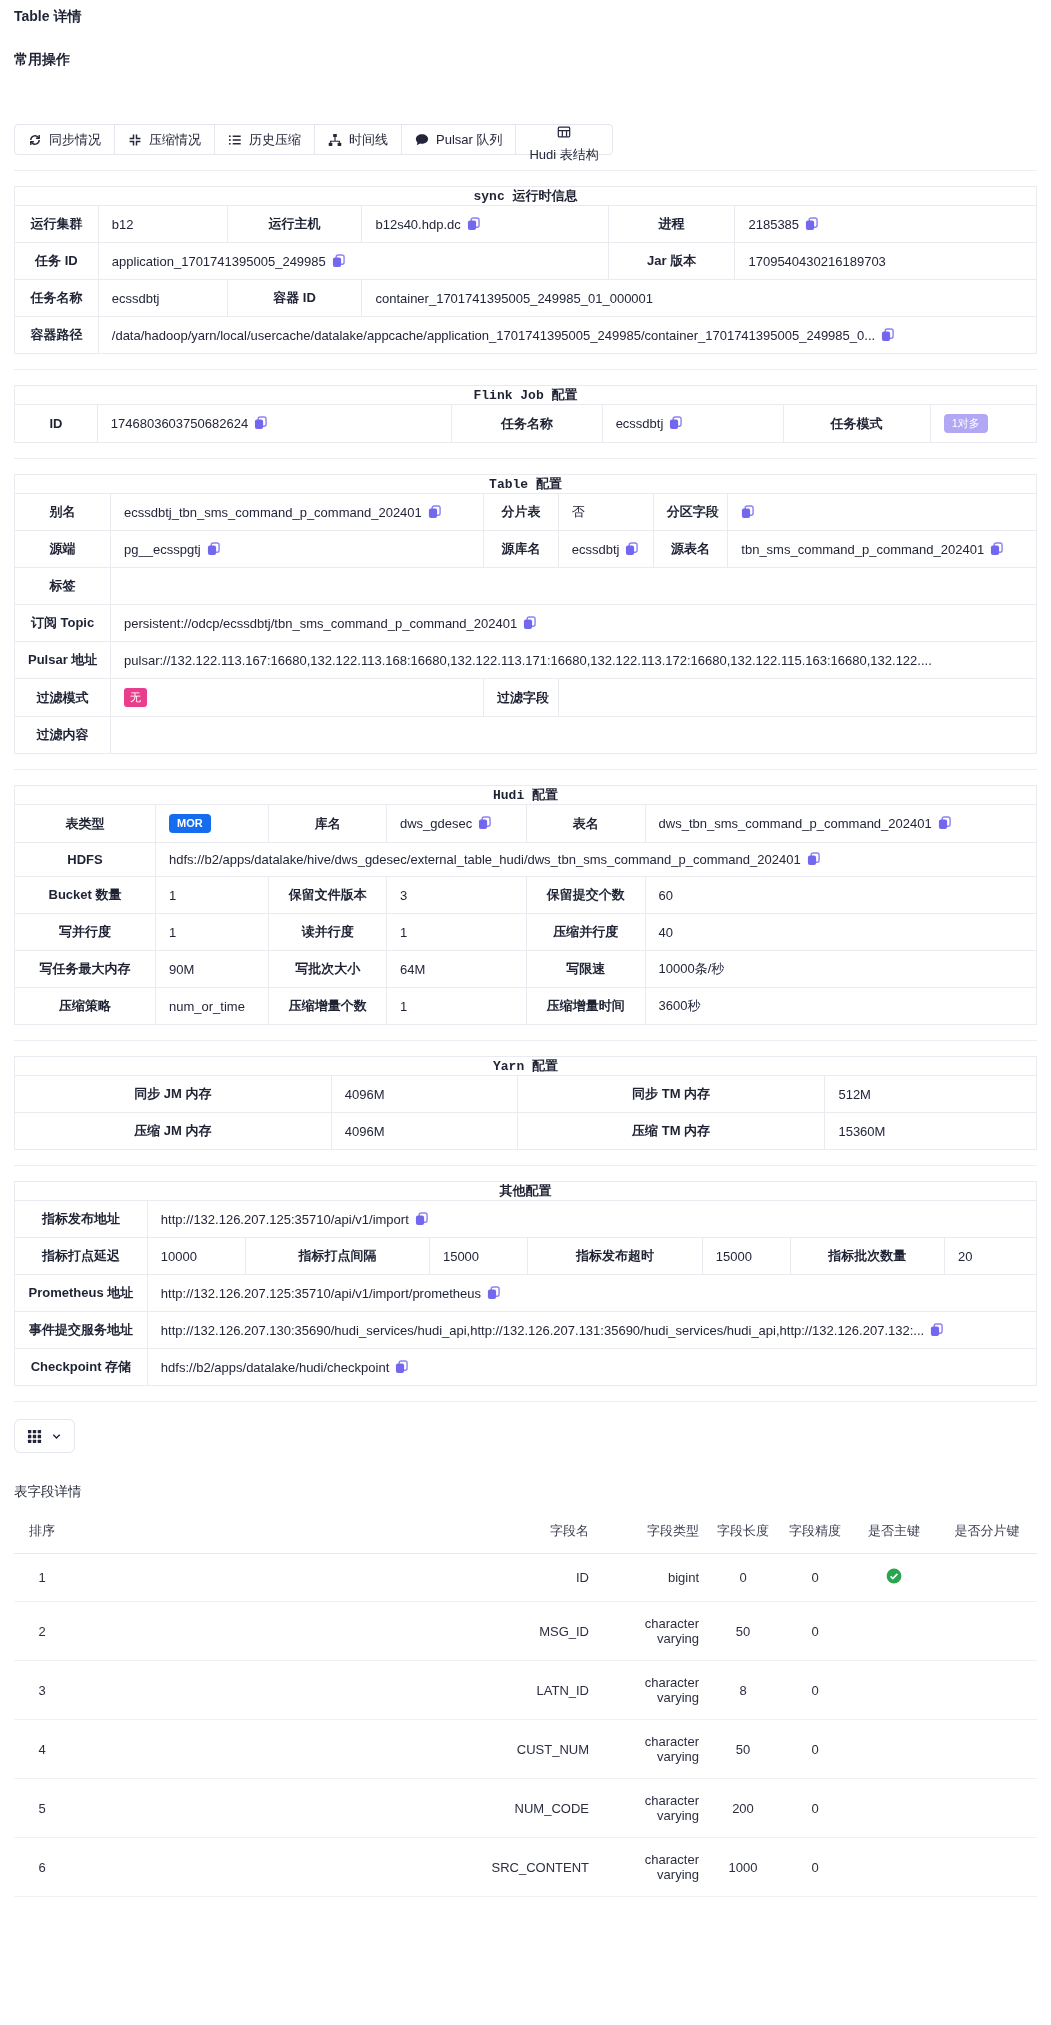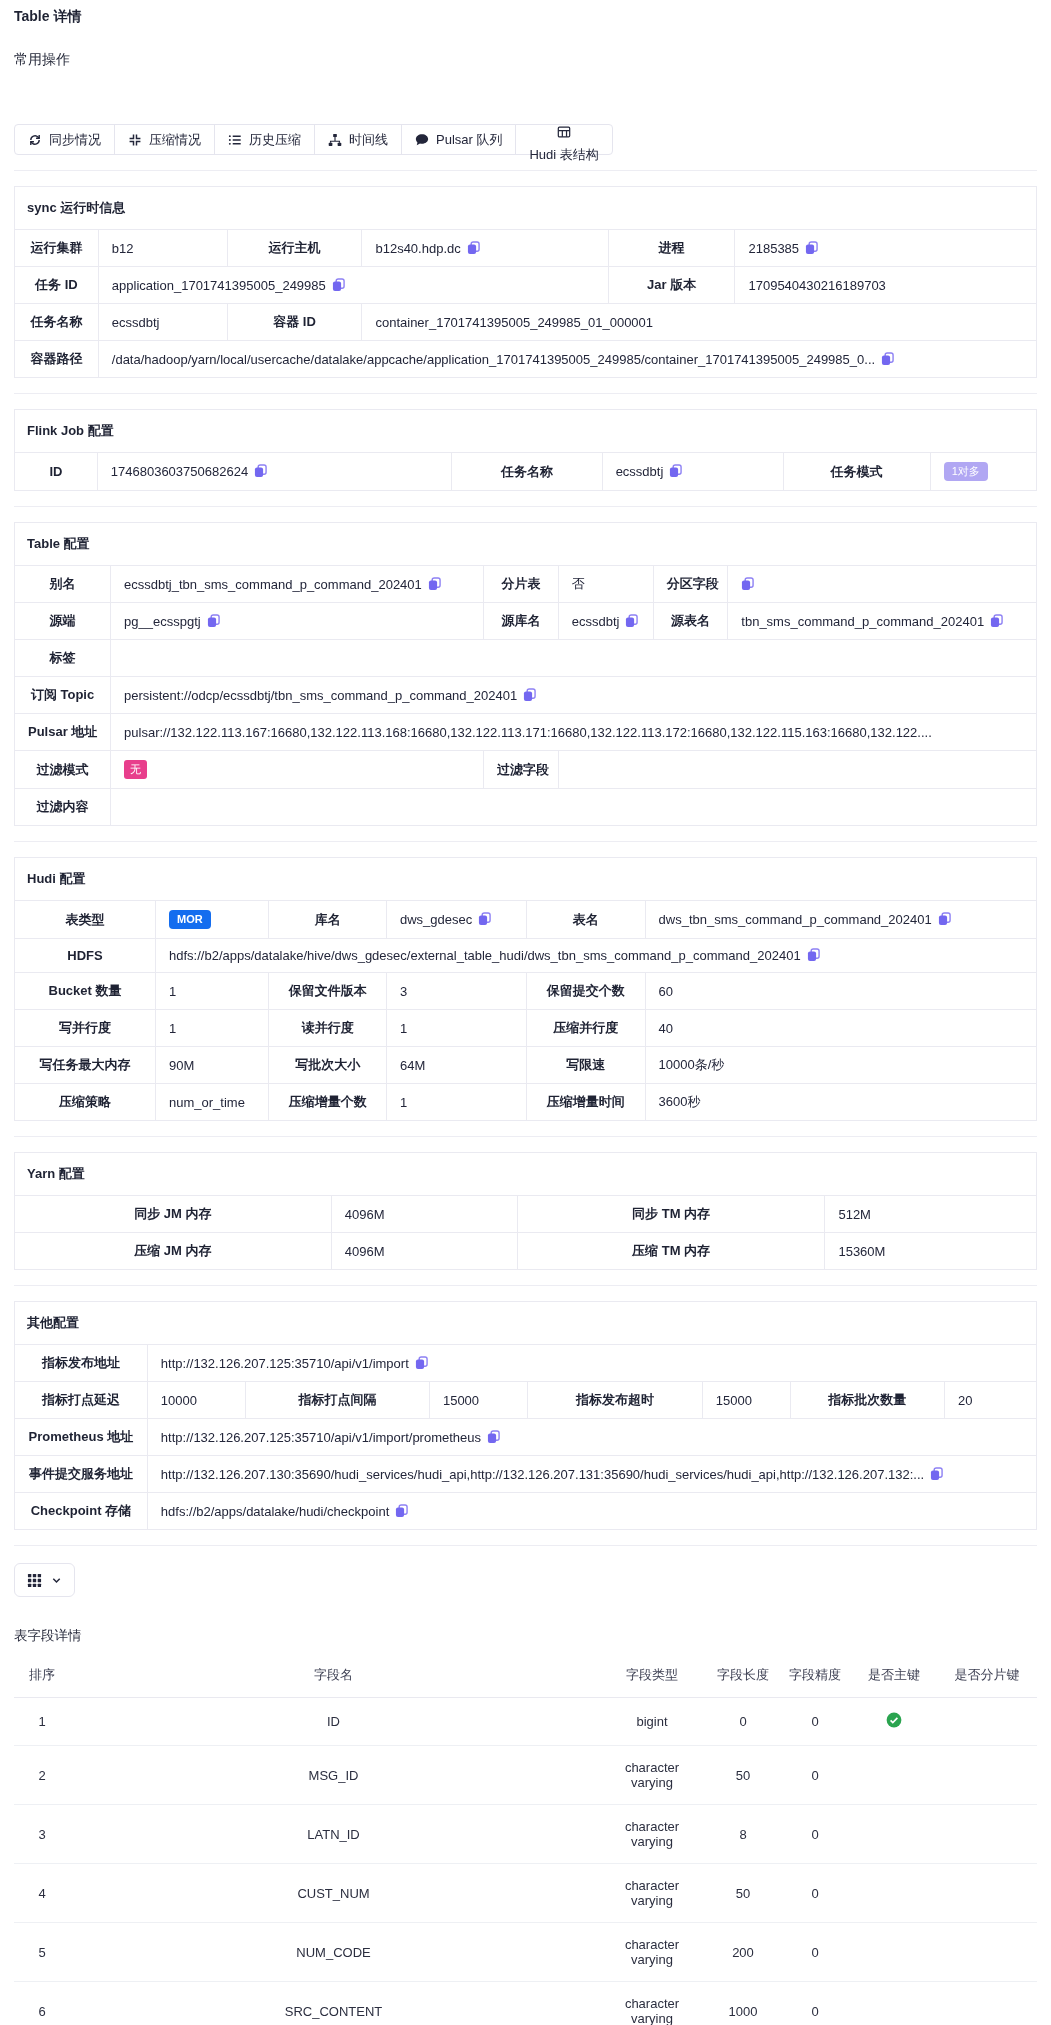--- a/index.html
+++ b/index.html
@@ -3,54 +3,54 @@
 <meta charset="utf-8">
 <style>
   html,body{margin:0;padding:0;}
   body{
     width:1051px;height:2025px;overflow:hidden;background:#fff;
     font-family:"Liberation Sans","DejaVu Sans",sans-serif;
     color:#23263a;-webkit-font-smoothing:antialiased;
   }
   .wrap{padding:8px 14px 0 14px;}
   .page-title{font-size:14px;font-weight:700;margin:0;color:#1e2233;}
-  .ops-heading{font-size:14px;font-weight:400;margin:25px 0 11px 0;color:#1e2233;}
+  .ops-heading{font-size:14px;font-weight:700;margin:25px 0 11px 0;color:#1e2233;}
   .btn-group{display:inline-flex;margin-top:44px;}
   .btn{
     display:inline-flex;align-items:center;gap:7px;height:31px;padding:0 13px;
     background:#fff;border:1px solid #e5e5ee;font-size:13px;color:#23263a;
     margin-left:-1px;cursor:pointer;white-space:nowrap;
   }
   .btn:first-child{margin-left:0;border-radius:4px 0 0 4px;}
   .btn:last-child{border-radius:0 4px 4px 0;flex-direction:column;}
   .btn svg{flex:0 0 auto;}
   hr.divider{border:none;border-top:1px solid #ededf3;margin:15px 0 0 0;}
   table.cfg{
     width:100%;border-collapse:collapse;table-layout:fixed;
     font-size:13px;margin-top:15px;color:#23263a;
   }
   table.cfg th,table.cfg td{border:1px solid #eaeaf1;padding:9px 13px;vertical-align:middle;}
-  table.cfg .tt{text-align:left;font-weight:700;padding:12px;font-size:13px;color:#1e2233;}
+  table.cfg .tt{text-align:center;font-weight:700;padding:0;font-size:13px;color:#1e2233;font-family:Liberation Mono, monospace;}
   table.cfg th.lbl{font-weight:700;text-align:center;white-space:nowrap;overflow:hidden;color:#1e2233;}
   table.cfg td.val{text-align:left;white-space:nowrap;overflow:hidden;}
   .copy{display:inline-block;vertical-align:-2px;margin-left:6px;cursor:pointer;line-height:0;}
   .badge{display:inline-block;font-size:11px;line-height:1;color:#fff;border-radius:4px;padding:4px 8px;}
   .badge-purple{background:#b1a7f3;}
   .badge-pink{background:#e83e8c;border-radius:3px;padding:4px 6px;}
   .badge-blue{background:#146def;font-weight:700;}
   .dd-btn{
     margin-top:17px;display:inline-flex;align-items:center;gap:9px;height:34px;padding:0 12px;
     background:#fff;border:1px solid #e5e5ee;border-radius:6px;cursor:pointer;
   }
   .fields-heading{font-size:13.5px;font-weight:400;color:#2b2e3f;margin:30px 0 8px 0;}
   table.fields{width:100%;border-collapse:collapse;table-layout:fixed;font-size:13px;color:#2b2e3f;}
   table.fields th{font-weight:400;color:#3c3f52;padding:13px 8px;border-bottom:1px solid #e9e9f0;}
   table.fields td{padding:14px 8px;border-bottom:1px solid #eef0f4;vertical-align:middle;}
   .c{text-align:center;}
-  .l{text-align:center;}
+  .l{text-align:right;}
   .chk{display:inline-block;line-height:0;}
 </style>
 </head>
 <body>
 
 <div class="wrap">
 
   <div class="page-title">Table 详情</div>
   <div class="ops-heading">常用操作</div>
 

